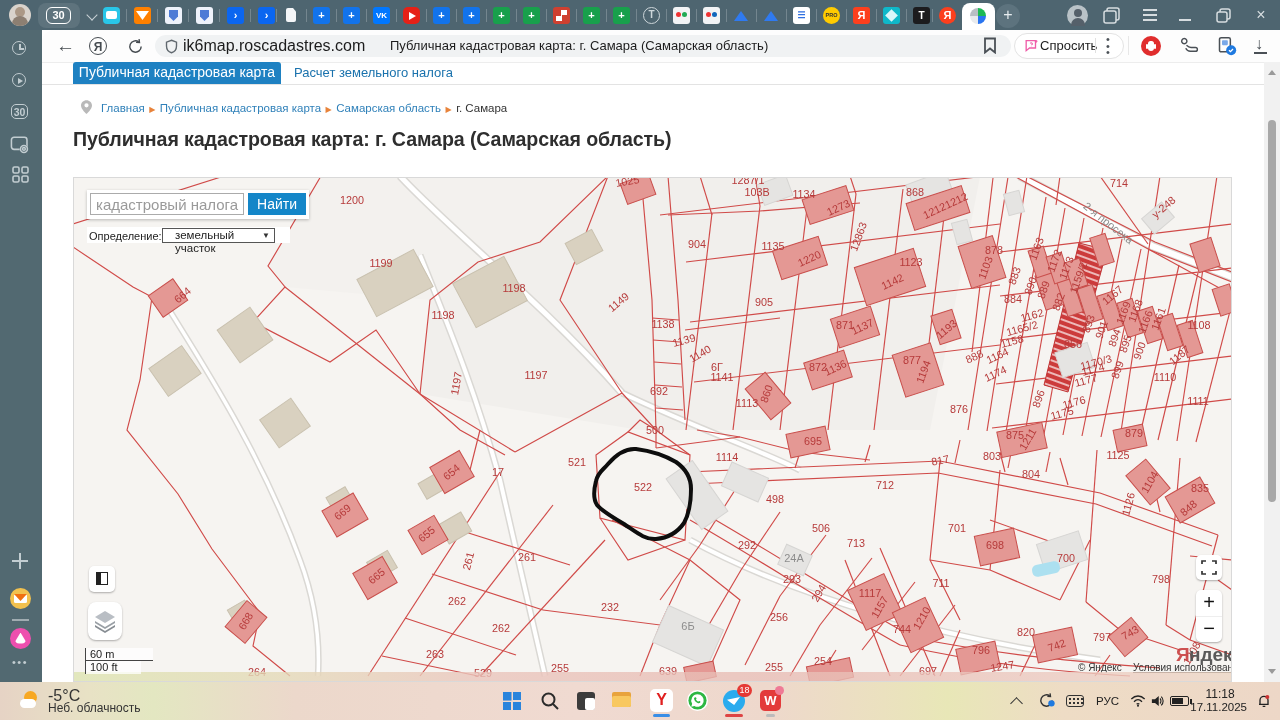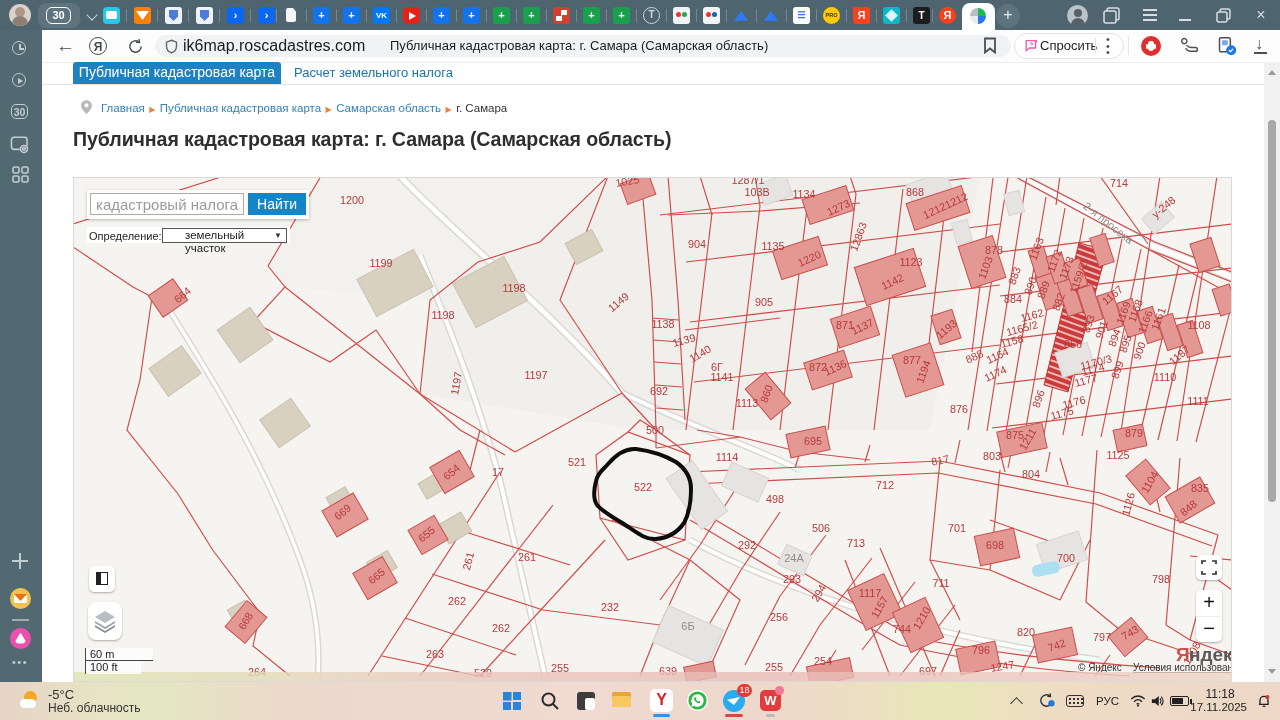--- a/index.html
+++ b/index.html
@@ -584,21 +584,21 @@
 <text x="1133" y="671" font-size="10" fill="#333" text-decoration="underline">Условия использования</text>
 <path d="M636,449 C652,451 664,455 676,462 C686,469 691,477 691,489 C691,500 690,512 684,523 C677,533 668,538 656,539 C645,540 636,532 624,524 C612,517 602,511 597,505 C593,499 594,489 596,481 C598,472 603,470 608,464 C614,457 624,448 636,449 Z" fill="none" stroke="#0d0d0d" stroke-width="4" stroke-linejoin="round"></path>
 <rect x="73" y="672" width="1159" height="10" fill="url(#bgrad)" opacity=".8"></rect>
 </svg>
 <div class="abs" style="left:13px;top:12px;width:222px;height:29px;background:#fff;box-shadow:0 1px 3px rgba(0,0,0,.25)"></div>
 <div class="abs" style="left:16px;top:15px;width:154px;height:22px;background:#fff;border:1px solid #ababab"></div>
 <div class="abs" style="left:22px;top:18px;font-size:15px;color:#9a9a9a">кадастровый налога</div>
 <div class="abs" style="left:174px;top:15px;width:58px;height:22px;background:#1486c8;color:#fff;font-size:14px;text-align:center;line-height:22px">Найти</div>
 <div class="abs" style="left:13px;top:49px;width:203px;height:16px;background:#fff"></div>
 <div class="abs" style="left:15px;top:52px;font-size:11px;color:#222">Определение:</div>
-<div class="abs" style="left:88px;top:50px;width:125px;height:15px;background:#fff;border:1.5px solid #555;font-size:11.5px;color:#222;line-height:12.5px;padding-left:22px">земельный участок<span style="position:absolute;right:4px;top:1px;font-size:8px;color:#333">▼</span></div>
+<div class="abs" style="left:88px;top:50px;width:113px;height:15px;background:#fff;border:1.5px solid #555;font-size:11.5px;color:#222;line-height:12.5px;padding-left:12px">земельный участок<span style="position:absolute;right:4px;top:1px;font-size:8px;color:#333">▼</span></div>
 <div class="abs" style="left:15px;top:388px;width:26px;height:26px;background:#fff;border-radius:5px;box-shadow:0 1px 2px rgba(0,0,0,.3)">
       <div style="position:absolute;left:7px;top:6px;width:12px;height:13px;border:1.6px solid #222"></div>
       <div style="position:absolute;left:7px;top:6px;width:5px;height:13px;background:#222"></div>
     </div>
 <div class="abs" style="left:14px;top:424px;width:34px;height:38px;background:#fff;border-radius:8px;box-shadow:0 1px 2px rgba(0,0,0,.3)">
       <svg style="position:absolute;left:5px;top:7px" width="24" height="24" viewBox="0 0 24 24" fill="#9aa0a6">
         <path d="M12 2 L22 8 12 14 2 8 Z" fill="#b9bec4"></path>
         <path d="M2 12 L12 18 22 12 22 14 12 20 2 14 Z" fill="#9aa0a6"></path>
         <path d="M2 16 L12 22 22 16 22 18 12 24 2 18 Z" fill="#878d93"></path>
       </svg>
@@ -618,21 +618,21 @@
 <div class="abs" style="left:1264px;top:62px;width:16px;height:620px;background:#f1f1f1">
     <div style="position:absolute;left:4px;top:8px;width:0;height:0;border-left:4px solid transparent;border-right:4px solid transparent;border-bottom:5px solid #9a9a9a"></div>
     <div style="position:absolute;left:4px;bottom:8px;width:0;height:0;border-left:4px solid transparent;border-right:4px solid transparent;border-top:5px solid #9a9a9a"></div>
     <div style="position:absolute;left:4px;top:58px;width:8px;height:382px;background:#a8a8a8;border-radius:4px"></div>
   </div>
 <div class="abs" style="left:0;top:682px;width:1280px;height:38px;background:linear-gradient(90deg,#e6d3c5 0%,#e8e2c5 7%,#e3e7c1 12%,#ecd8cb 23%,#f0dad1 45%,#eed8cc 60%,#ebe1bf 69%,#e8e7b7 74%,#eedcc5 83%,#edd7c7 100%)">
 <div class="abs" style="left:20px;top:8px;width:22px;height:22px">
       <div style="position:absolute;left:4px;top:1px;width:13px;height:13px;border-radius:50%;background:#f7a823"></div>
       <div style="position:absolute;left:0px;top:9px;width:16px;height:9px;border-radius:5px;background:#fff"></div>
     </div>
-<div class="abs" style="left:48px;top:5px;font-size:13px;color:#333">-5°C</div>
+<div class="abs" style="left:48px;top:5px;font-size:16px;color:#333">-5°C</div>
 <div class="abs" style="left:48px;top:19px;font-size:12px;color:#333">Неб. облачность</div>
 <div class="abs" style="left:503px;top:10px;width:18px;height:18px;background:conic-gradient(#1a77d2 0 100%);clip-path:polygon(0 0,47% 0,47% 47%,0 47%);"></div>
 <div class="abs" style="left:503px;top:10px;width:18px;height:18px">
       <div style="position:absolute;left:0;top:0;width:8px;height:8px;background:#2a84dc"></div>
       <div style="position:absolute;left:10px;top:0;width:8px;height:8px;background:#2a84dc"></div>
       <div style="position:absolute;left:0;top:10px;width:8px;height:8px;background:#2a84dc"></div>
       <div style="position:absolute;left:10px;top:10px;width:8px;height:8px;background:#2a84dc"></div>
     </div>
 <svg class="abs" style="left:540px;top:9px" width="20" height="20" viewBox="0 0 20 20" fill="none" stroke="#2b2b2b" stroke-width="2">
       <circle cx="8.5" cy="8.5" r="6"></circle>

